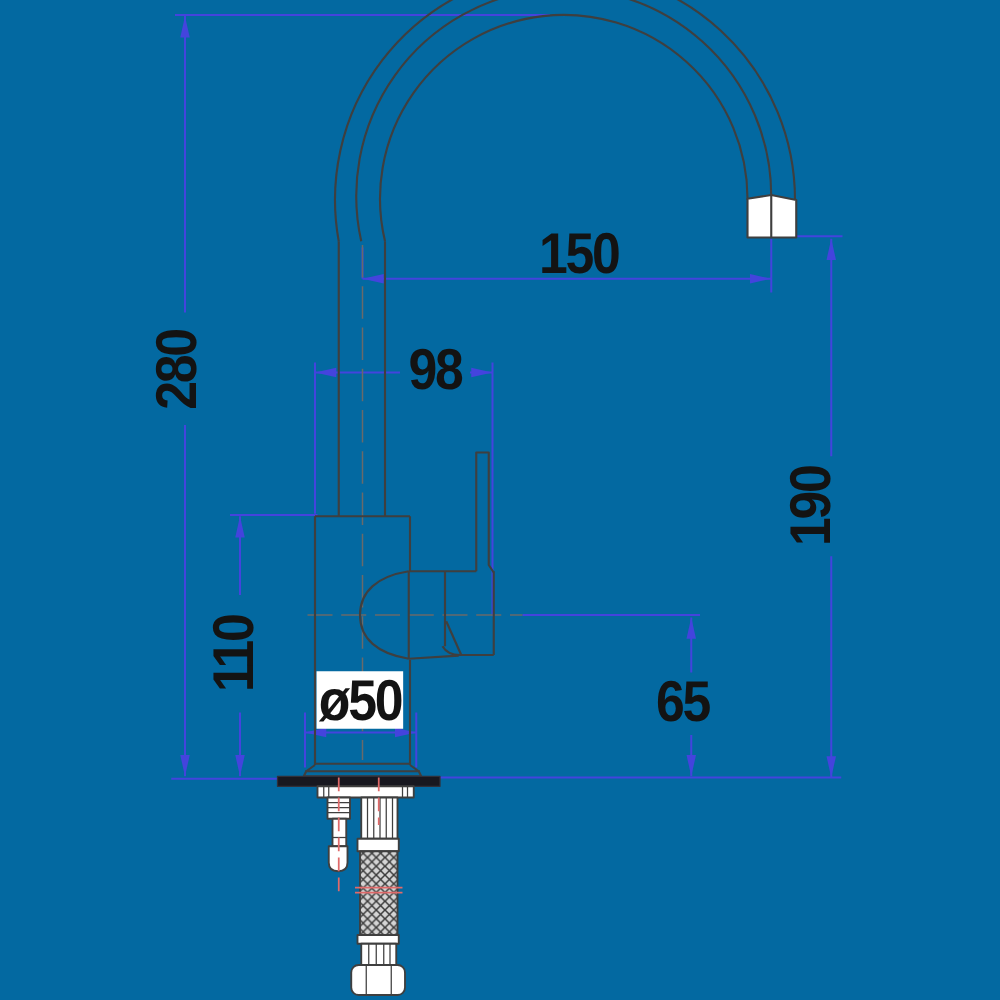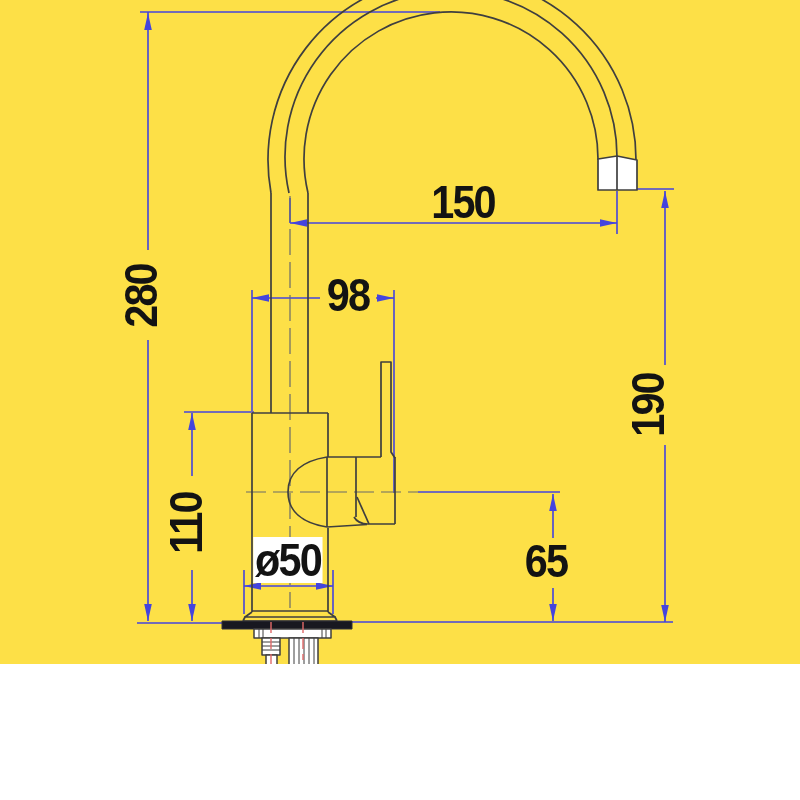--- a/index.html
+++ b/index.html
@@ -1,16 +1,16 @@
 <!DOCTYPE html>
 <html><head>
 <meta charset="utf-8">
 <style>
   html,body{margin:0;padding:0;background:#ffffff;}
-  #canvas{position:relative;width:800px;height:664px;background:#fde047;overflow:hidden;
+  #canvas{position:relative;width:800px;height:800px;background:#0369a1;overflow:hidden;
           font-family:"Liberation Sans",sans-serif;}
   svg{position:absolute;left:0;top:0;}
   .dim-label{
     position:absolute;
     font:700 46px/1 "Liberation Sans",sans-serif;
     color:#131313;
     letter-spacing:-2px;
     white-space:nowrap;
     transform:translate(-50%,-50%) scaleX(0.9);
   }

